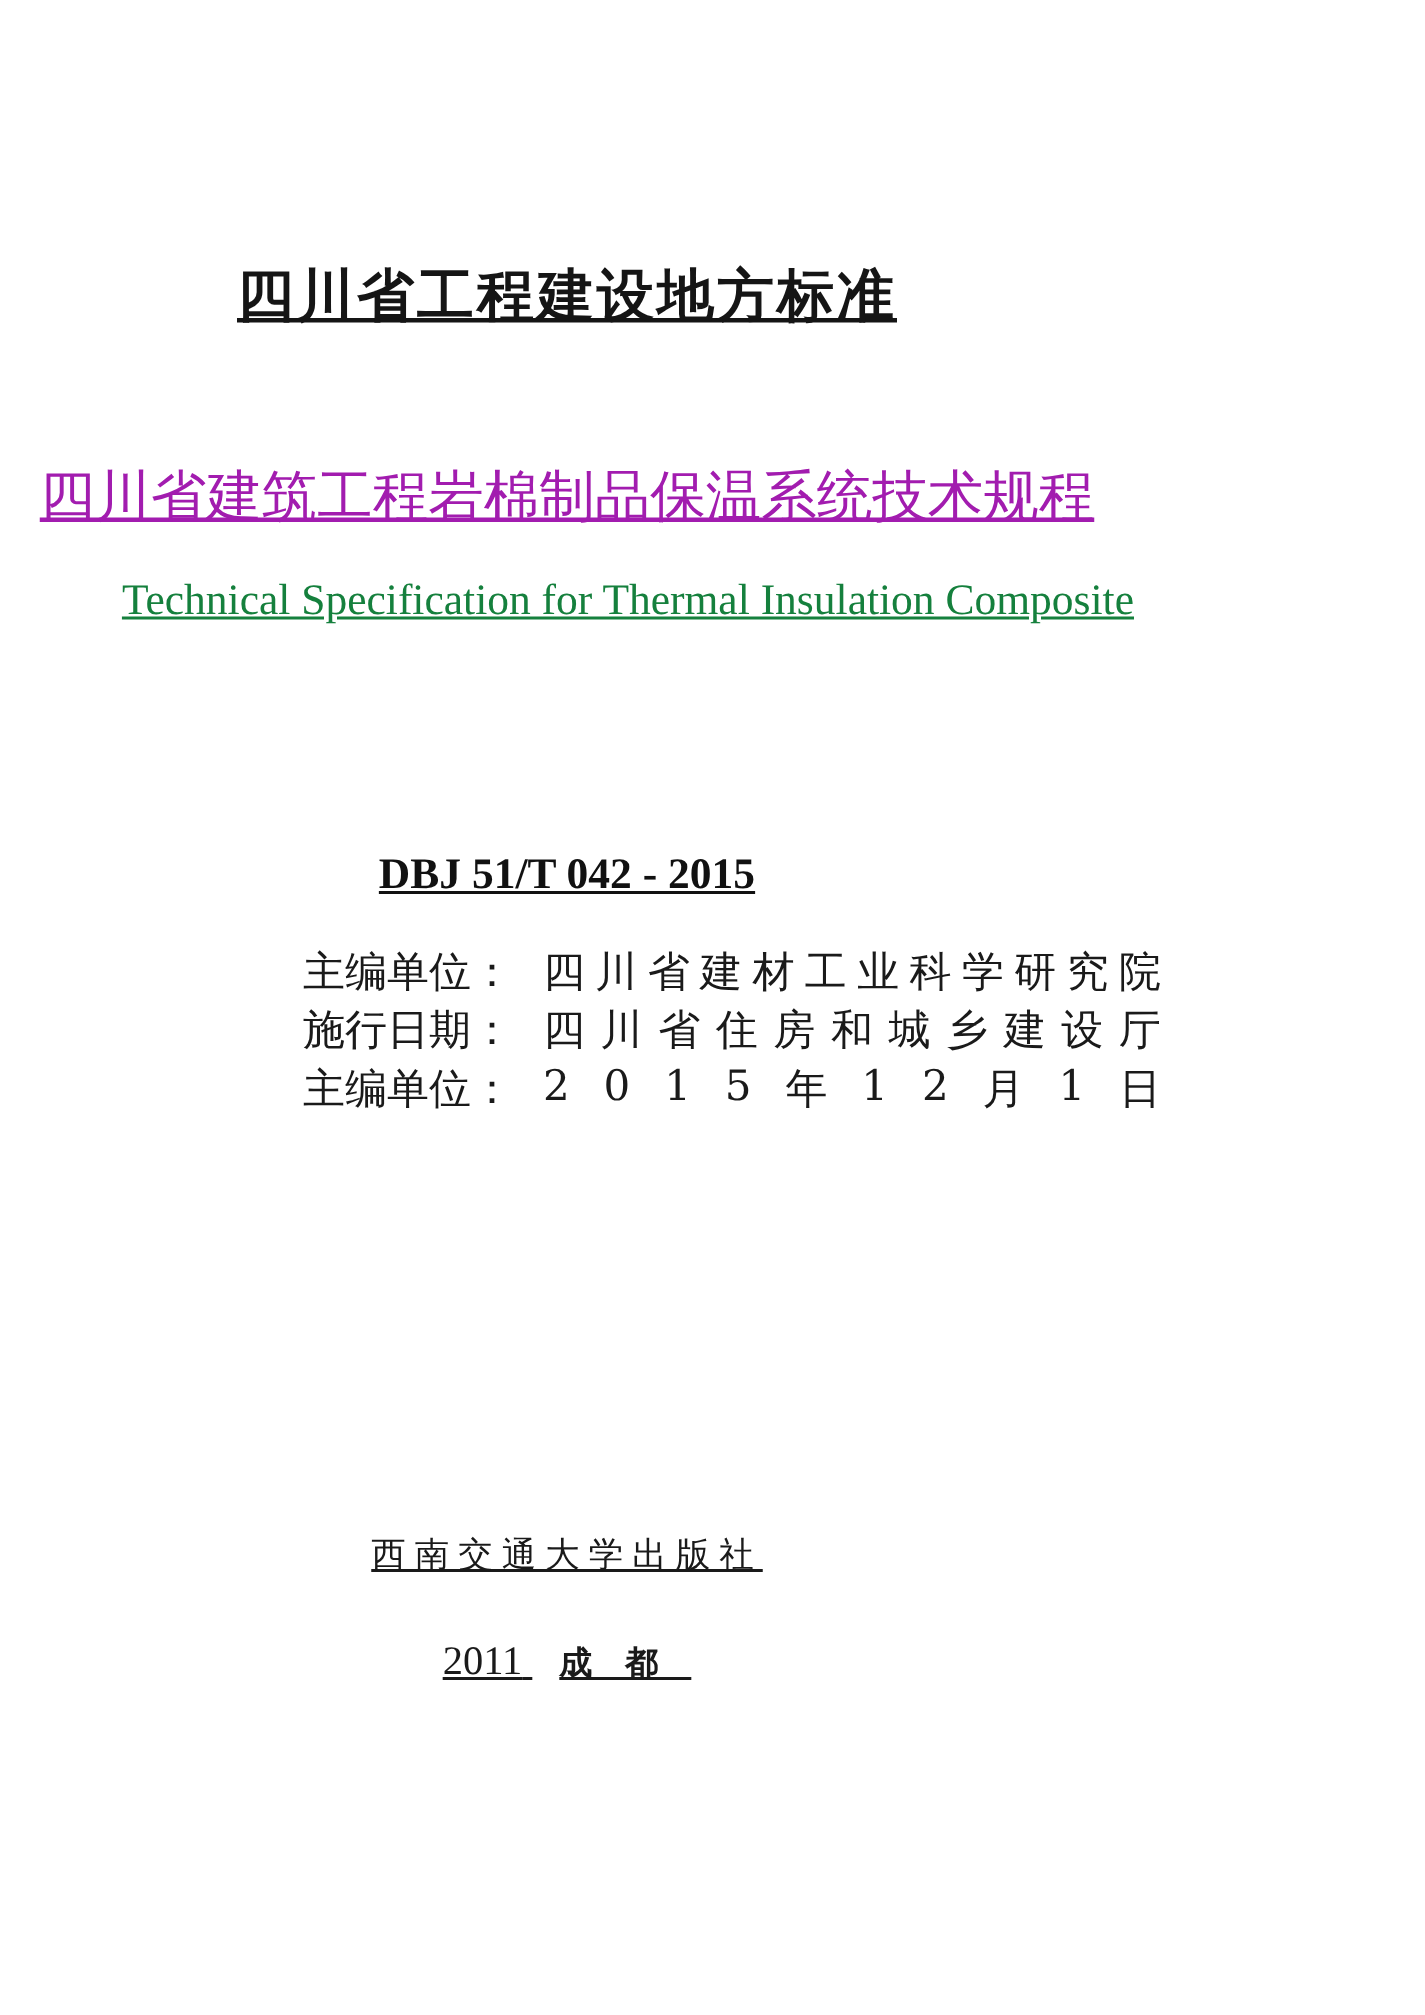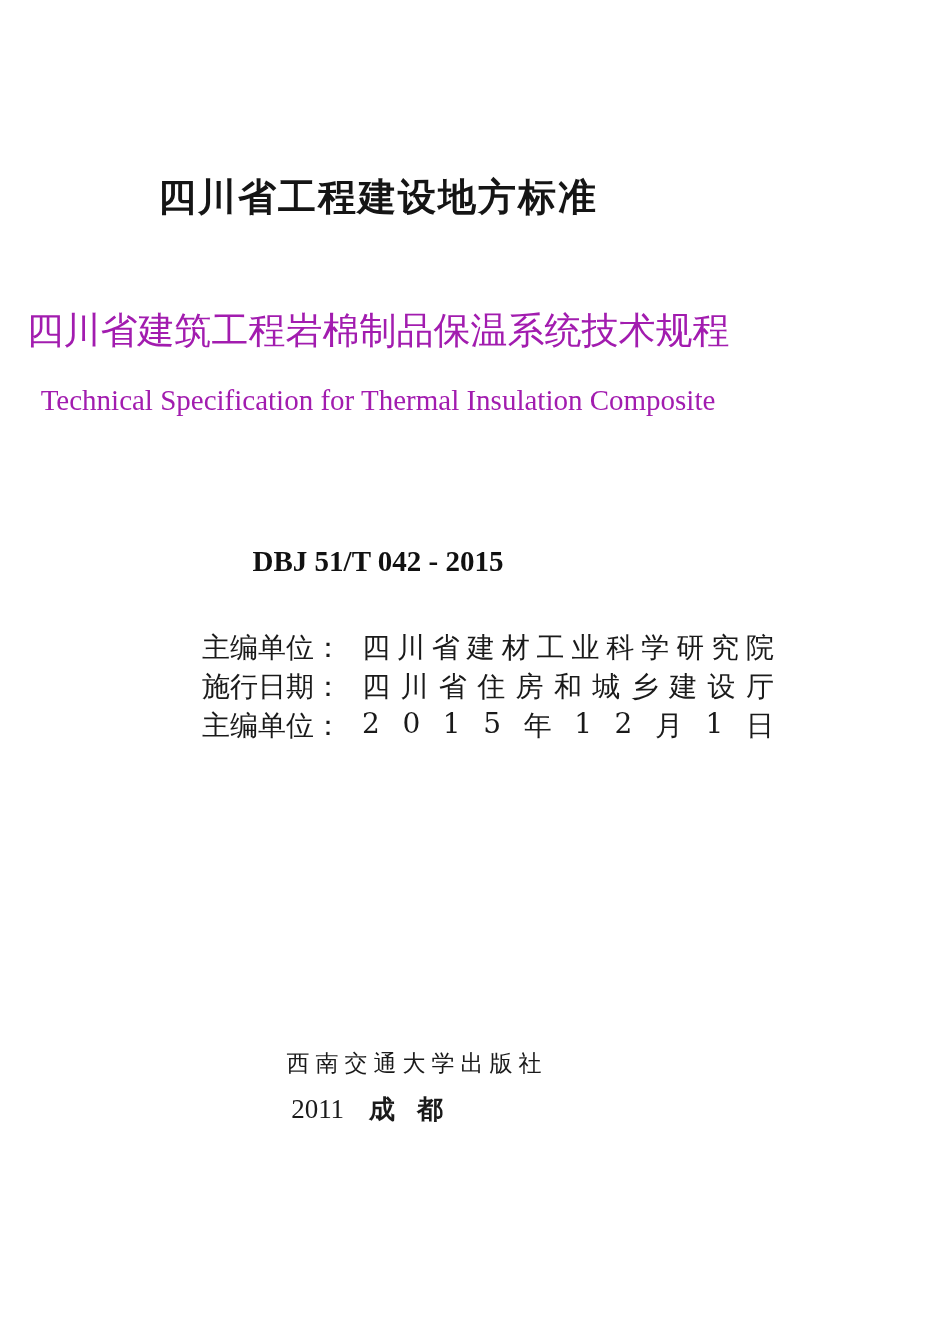--- a/index.html
+++ b/index.html
@@ -1,47 +1,47 @@
 <!DOCTYPE html>
 <html><head>
   <meta charset="utf-8">
   <style>
     html, body { margin: 0; padding: 0; background: #ffffff; }
     body { width: 950px; height: 1343px; position: relative; overflow: hidden; color: #1a1a1a; }
-    .abs { position: absolute; left: 0; width: 756px; text-align: center; }
+    .abs { position: absolute; left: 0; width: 756px; text-align: center; text-decoration: underline; }
     .series-title {
       top: 172px; font-family: "DejaVu Sans", sans-serif; font-weight: bold;
       font-size: 38px; letter-spacing: 2px; color: #151515;
     }
     .cn-title {
       top: 306px; font-family: "DejaVu Serif", serif;
       font-size: 37px; letter-spacing: 0px; color: #a21caf;
     }
     .en-title {
       top: 378px; font-family: "Liberation Serif", serif;
-      font-size: 29px; line-height: 44px; color: #a21caf;
+      font-size: 29px; line-height: 44px; color: #15803d; text-align: right;
     }
     .code {
-      top: 545px; font-family: "Liberation Serif", serif; font-weight: bold;
+      top: 567px; font-family: "Liberation Serif", serif; font-weight: bold;
       font-size: 29px; color: #111;
     }
     .meta {
       position: absolute; left: 202px; top: 628px;
       font-family: "DejaVu Serif", serif; font-size: 28px; color: #1a1a1a;
     }
     .meta-row { display: flex; height: 39px; align-items: center; }
     .meta-label { width: 160px; font-family: "DejaVu Sans", sans-serif; }
     .meta-value { width: 412px; display: flex; justify-content: space-between; }
     .publisher {
-      top: 1048px; font-family: "DejaVu Serif", serif; font-size: 23px; letter-spacing: 6px; padding-left: 39px;
+      top: 1021px; font-family: "DejaVu Serif", serif; font-size: 23px; letter-spacing: 6px;
     }
     .place {
       top: 1092px; font-family: "Liberation Serif", serif; font-size: 27px;
     }
-    .place .city { font-family: "DejaVu Sans", sans-serif; font-weight: bold; font-size: 26px; letter-spacing: 22px; margin-left: 18px; }
+    .place .city { font-family: "DejaVu Sans", sans-serif; font-weight: bold; font-size: 22px; letter-spacing: 22px; margin-left: 18px; }
   </style>
 </head>
 <body>
 
 <div class="abs series-title">四川省工程建设地方标准</div>
 
 <div class="abs cn-title">四川省建筑工程岩棉制品保温系统技术规程</div>
 
 <div class="abs en-title">
   <div>Technical Specification for Thermal Insulation Composite</div>

